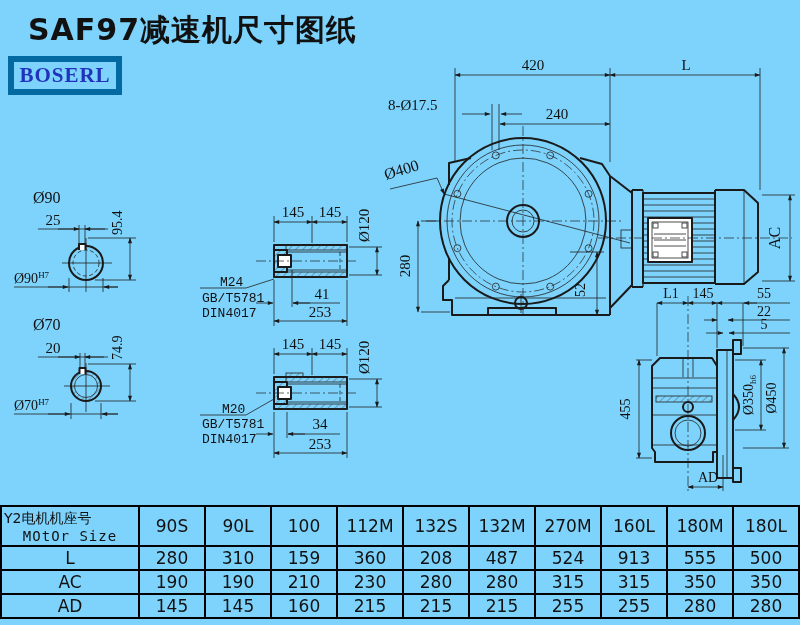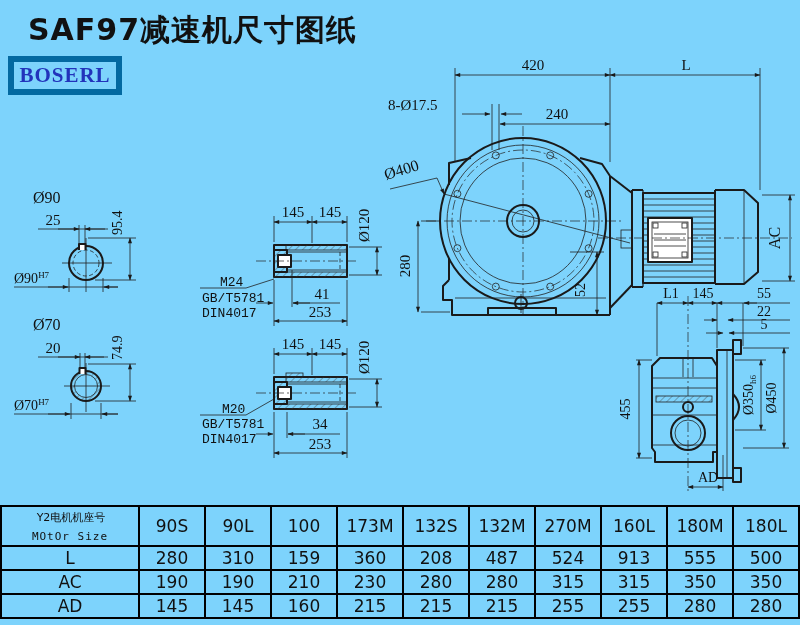--- a/index.html
+++ b/index.html
@@ -23,22 +23,22 @@
   .mono{font:13px "Liberation Mono",monospace;}
   .sup{font:9px "Liberation Serif",serif;}
   .wh{fill:#fff;}
   .hatch{fill:url(#hat);}
   table#dimtab{position:absolute;left:0;top:505px;width:800px;border-collapse:collapse;
         table-layout:fixed;font-family:"DejaVu Sans",sans-serif;}
   #dimtab td,#dimtab th{border:2px solid #000;text-align:center;padding:0;font-weight:normal;
         overflow:hidden;white-space:nowrap;}
   #dimtab tr.hd{height:40px;}
   #dimtab tr.dr{height:24px;font-size:17px;}
-  #dimtab th.motor div.cn{font-size:11px;line-height:20px;text-align:center;padding-left:2px;}
-  #dimtab th.motor div.en{font-family:"DejaVu Sans Mono",monospace;font-size:11px;line-height:17px;letter-spacing:1px;}
+  #dimtab th.motor div.cn{font-size:14px;line-height:20px;text-align:left;padding-left:2px;}
+  #dimtab th.motor div.en{font-family:"DejaVu Sans Mono",monospace;font-size:14px;line-height:17px;letter-spacing:1px;}
   #dimtab th.col{font-size:17px;}
 </style>
 </head>
 <body>
 
 <div id="page">
 
   <div id="title">SAF97减速机尺寸图纸</div>
   <div id="logo">BOSERL</div>
 
@@ -356,21 +356,21 @@
     </colgroup>
     <tbody>
         <tr class="hd">
       <th class="motor">
         <div class="cn">Y2电机机座号</div>
         <div class="en">MOtOr Size</div>
       </th>
       <th class="col">90S</th>
       <th class="col">90L</th>
       <th class="col">100</th>
-      <th class="col">173M</th>
+      <th class="col">112M</th>
       <th class="col">132S</th>
       <th class="col">132M</th>
       <th class="col">270M</th>
       <th class="col">160L</th>
       <th class="col">180M</th>
       <th class="col">180L</th>
     </tr>
     <tr class="dr">
       <td>L</td>
       <td>280</td>

